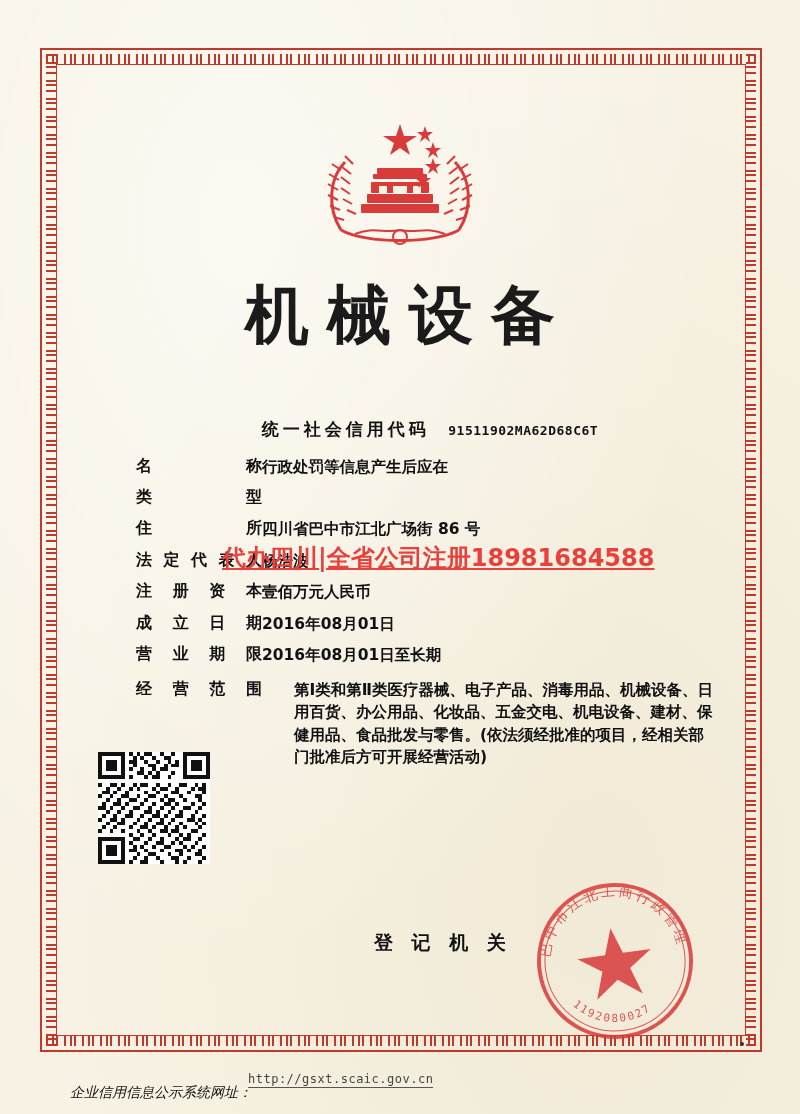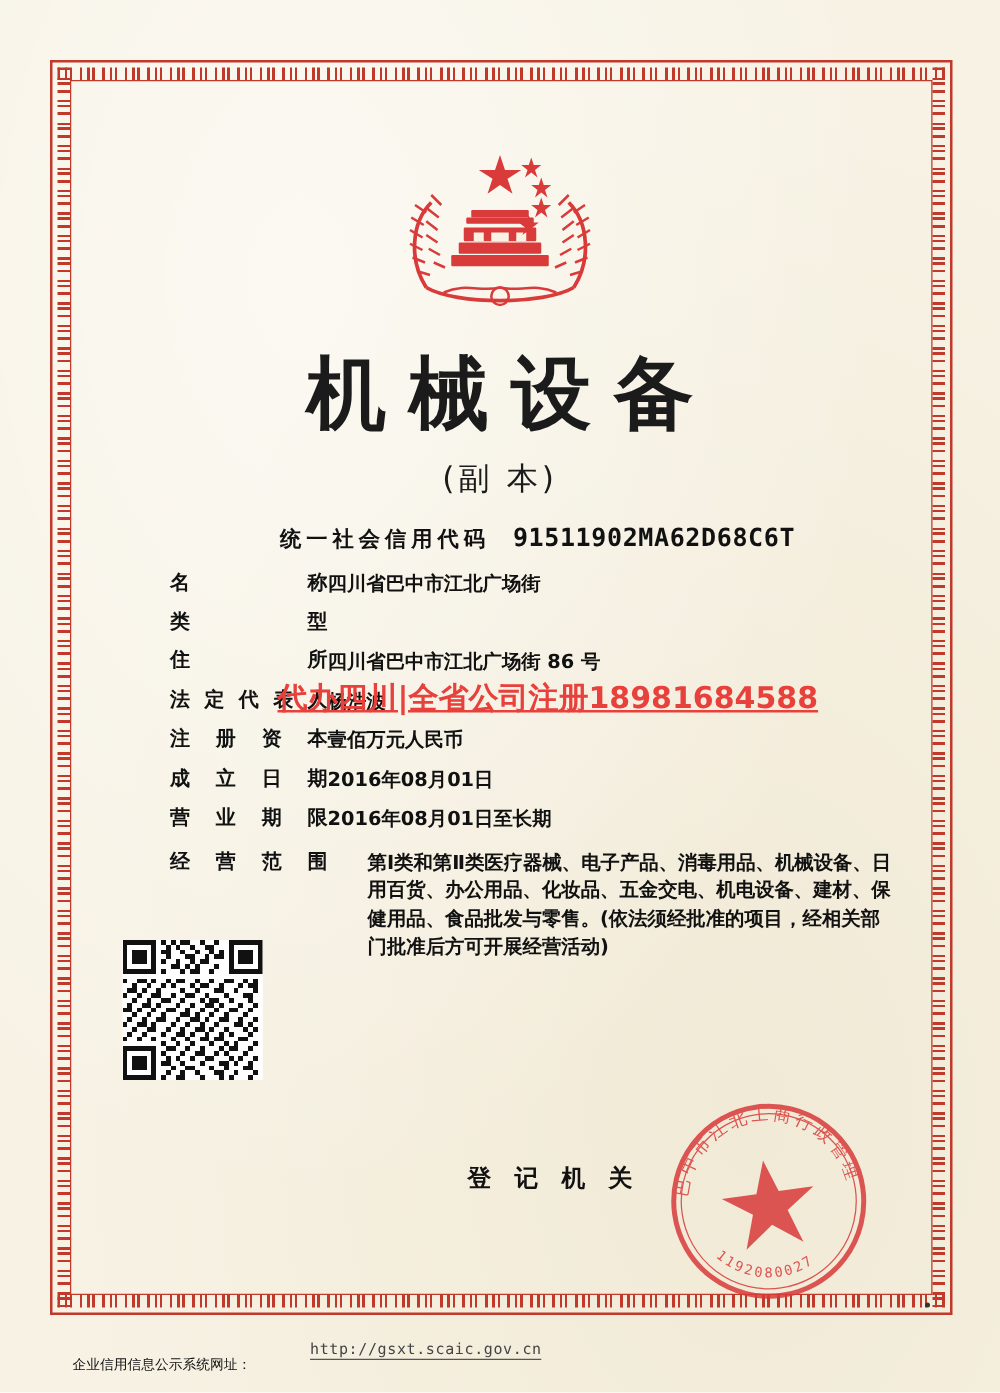--- a/index.html
+++ b/index.html
@@ -110,21 +110,21 @@
     font-size: 17px;
     color: #111;
     letter-spacing: 1px;
     padding-left: 60px;
     box-sizing: border-box;
   }
   .credit-line .lbl { letter-spacing: 4px; font-weight: bold; }
   .credit-line .val {
     font-family: "DejaVu Sans Mono", monospace;
     font-weight: bold;
-    font-size: 20px;
+    font-size: 13px;
     letter-spacing: 0.5px;
     margin-left: 12px;
     text-align: center;
   }
 
   
   .fields {
     position: absolute;
     top: 456px;
     left: 136px;
@@ -229,24 +229,25 @@
     font-family: "DejaVu Sans Mono", monospace;
     font-size: 12px;
     color: #444;
     letter-spacing: 0.5px;
     border-bottom: 1px solid #555;
     padding-bottom: 1px;
     margin-top: 20px;
   }
   .footer-left {
     position: absolute;
-    left: 58px;
+    left: 70px;
     top: 1084px;
-    font-size: 11px;
-    color: #111;
+    font-size: 14px;
+    color: #111;
+    font-style: italic;
   }
   .footer-right {
     position: absolute;
     right: 32px;
     top: 1084px;
     font-size: 14.5px;
     color: #111;
   }
   .dot-marker {
     position: absolute;
@@ -304,35 +305,34 @@
         <polygon points="85,20 89,32 102,32 91,39 95,51 85,44 75,51 79,39 68,32 81,32"></polygon>
         <polygon points="108,24 110,30 116,30 111,34 113,40 108,36 103,40 105,34 100,30 106,30" transform="translate(2,-2) scale(1)"></polygon>
         <polygon points="118,38 120,44 126,44 121,48 123,54 118,50 113,54 115,48 110,44 116,44"></polygon>
         <polygon points="118,54 120,60 126,60 121,64 123,70 118,66 113,70 115,64 110,60 116,60"></polygon>
         <polygon points="108,68 110,74 116,74 111,78 113,84 108,80 103,84 105,78 100,74 106,74"></polygon>
       </g>
     </svg>
   </div>
 
   <div class="title">机械设备</div>
-  <div class="subtitle">(副  本)</div>
 
   <div class="credit-line">
     <span class="lbl">统一社会信用代码</span>
     <span class="val">91511902MA62D68C6T</span>
   </div>
 
   <div class="fields">
 
     <div class="row">
       <div class="label">
         <span>名</span>
         <span>称</span>
       </div>
-      <div class="value">四川省巴中市江北广场街</div>
+      <div class="value">行政处罚等信息产生后应在</div>
     </div>
 
     <div class="row">
       <div class="label">
         <span>类</span>
         <span>型</span>
       </div>
     </div>
 
     <div class="row">

